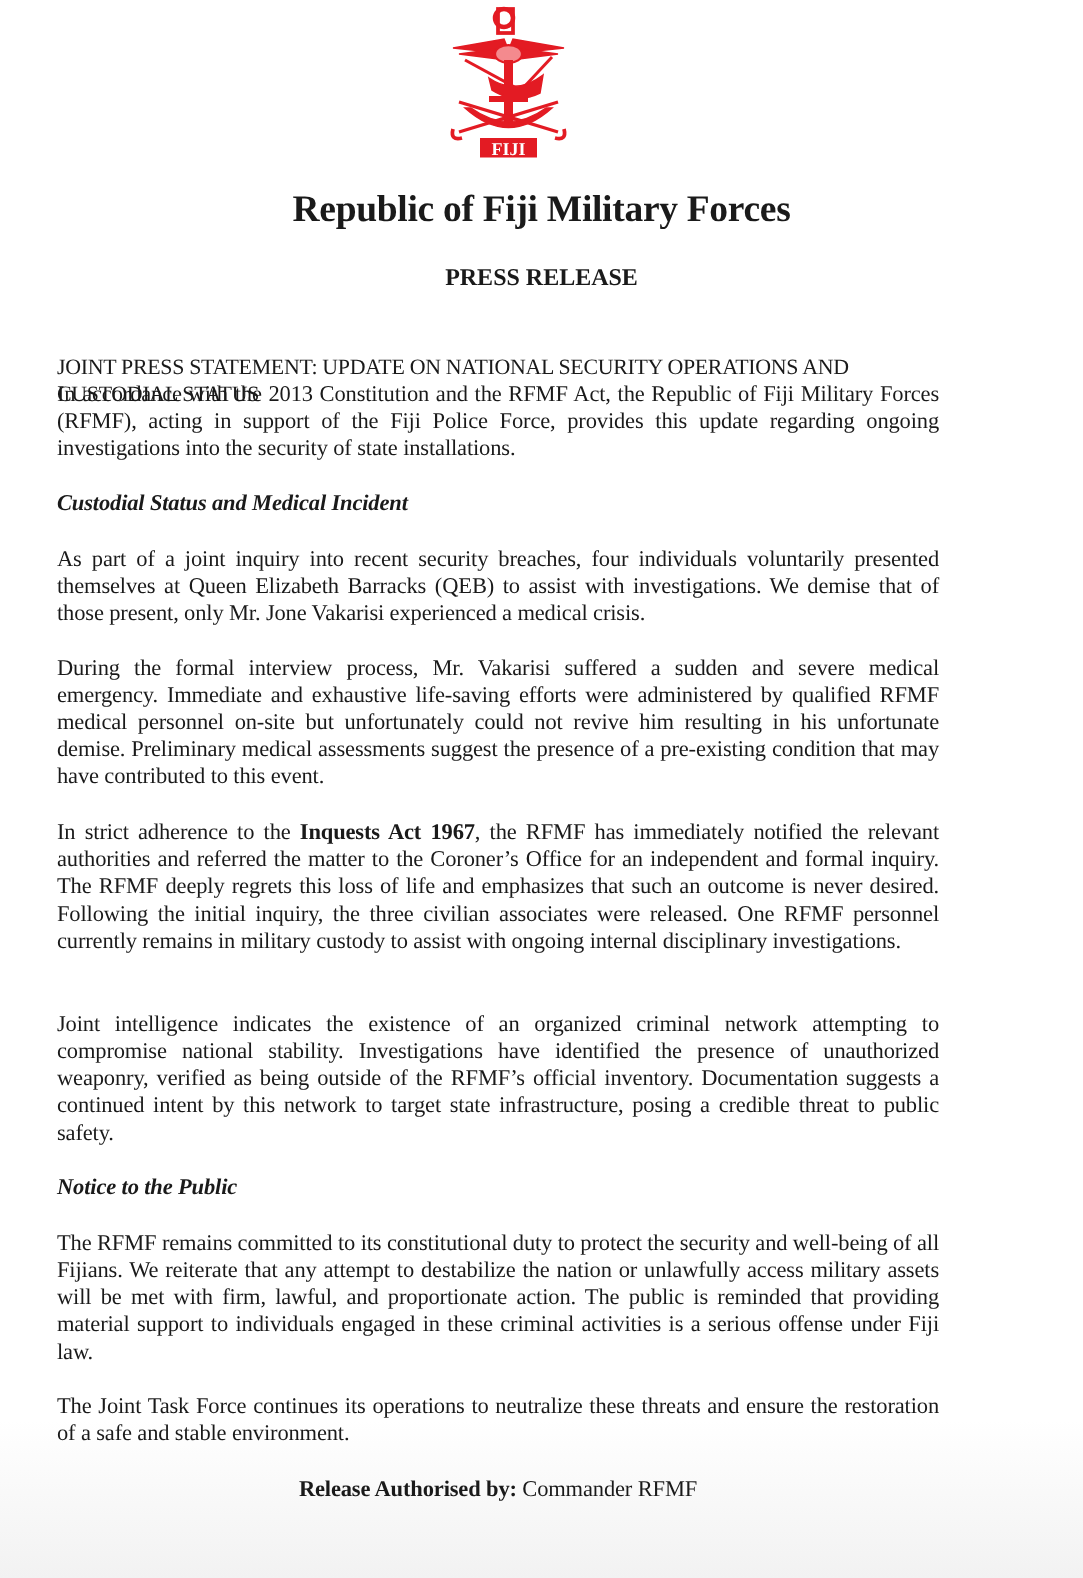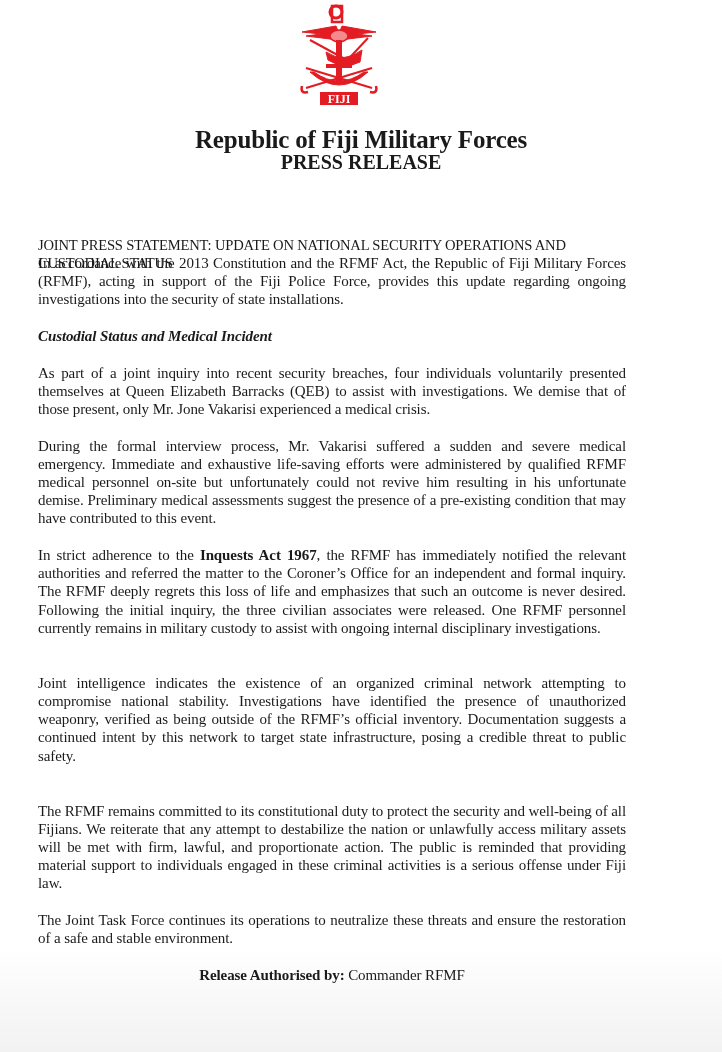--- a/index.html
+++ b/index.html
@@ -9,22 +9,22 @@
       font-family: "Liberation Serif", serif;
       color: #1a1a1a;
     }
     .page { position: relative; width: 722px; height: 1052px; }
     .logo { position: absolute; left: 296px; top: 2px; width: 86px; height: 104px; }
     .org-title {
       position: absolute; left: 0; width: 722px; top: 126px;
       text-align: center; font-weight: bold; font-size: 25px; letter-spacing: -0.2px;
     }
     .press-title {
-      position: absolute; left: 0; width: 722px; top: 151px;
-      text-align: center; font-weight: bold; font-size: 20px;
+      position: absolute; left: 0; width: 722px; top: 177px;
+      text-align: center; font-weight: bold; font-size: 16px;
     }
     .headline {
       position: absolute; left: 38px; width: 600px; top: 200px;
       font-weight: normal; font-size: 14.6px; line-height: 18px; letter-spacing: -0.2px; margin-top: 36px;
     }
     .body {
       position: absolute; left: 38px; width: 588px; top: 254px;
       font-size: 15px; line-height: 18.2px; letter-spacing: -0.1px;
     }
     .body p { margin: 0; text-align: justify; }
@@ -82,20 +82,21 @@
     <div class="gap"></div>
     <p>During the formal interview process, Mr. Vakarisi suffered a sudden and severe medical emergency. Immediate and exhaustive life-saving efforts were administered by qualified RFMF medical personnel on-site but unfortunately could not revive him resulting in his unfortunate demise. Preliminary medical assessments suggest the presence of a pre-existing condition that may have contributed to this event.</p>
     <div class="gap"></div>
     <p><span>In strict adherence to the </span><b>Inquests Act 1967</b><span>, the RFMF has immediately notified the relevant authorities and referred the matter to the Coroner’s Office for an independent and formal inquiry. The RFMF deeply regrets this loss of life and emphasizes that such an outcome is never desired. Following the initial inquiry, the three civilian associates were released. One RFMF personnel currently remains in military custody to assist with ongoing internal disciplinary investigations.</span></p>
     <div class="gap"></div>
 
     <div class="gap"></div>
     <p>Joint intelligence indicates the existence of an organized criminal network attempting to compromise national stability. Investigations have identified the presence of unauthorized weaponry, verified as being outside of the RFMF’s official inventory. Documentation suggests a continued intent by this network to target state infrastructure, posing a credible threat to public safety.</p>
     <div class="gap"></div>
 
+    <h3>Notice to the Public</h3>
     <div class="gap"></div>
     <p>The RFMF remains committed to its constitutional duty to protect the security and well-being of all Fijians. We reiterate that any attempt to destabilize the nation or unlawfully access military assets will be met with firm, lawful, and proportionate action. The public is reminded that providing material support to individuals engaged in these criminal activities is a serious offense under Fiji law.</p>
     <div class="gap"></div>
     <p>The Joint Task Force continues its operations to neutralize these threats and ensure the restoration of a safe and stable environment.</p>
     <div class="gap"></div>
 
     <p style="text-align:center;"><b>Release Authorised by:</b> <span>Commander RFMF</span></p>
   </div>
 </div>
 

